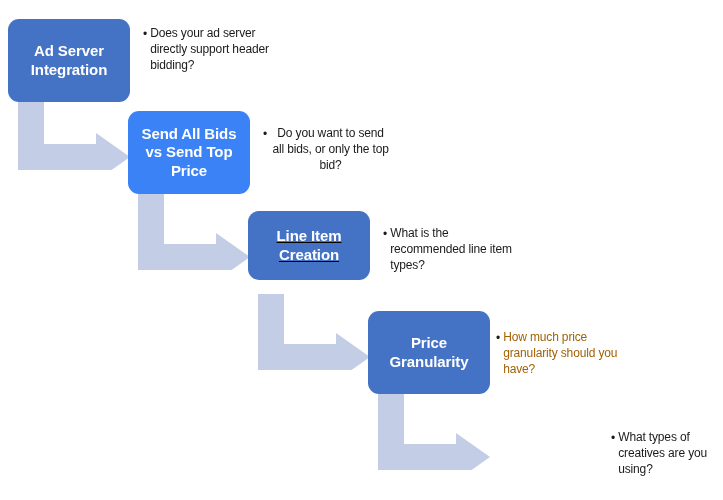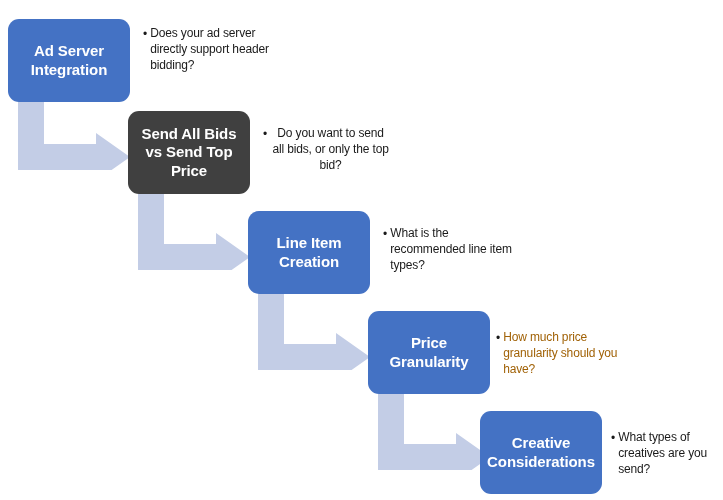--- a/index.html
+++ b/index.html
@@ -80,46 +80,42 @@
         <polygon points="0,0 26,0 26,50 78,50 78,39 112,63 78,87 78,76 0,76" fill="#C3CDE6"></polygon>
       </svg></div>
     <div class="step-node" style="left: 8px; top: 11px; width: 122px; height: 83px; background: rgb(68, 114, 196); margin-top: 8px;">
       <div class="step-label" style="color: rgb(255, 255, 255);">Ad Server
 Integration</div>
     </div>
     <div class="note" style="left: 143px; top: 26px; width: 150px;">
       <span class="note-bullet" style="color: rgb(26, 26, 26);">•</span>
       <span class="note-text" style="color: rgb(26, 26, 26);">Does your ad server directly support header bidding?</span>
     </div>
-    <div class="step-node" style="left: 128px; top: 111px; width: 122px; height: 83px; background: #404040;">
+    <div class="step-node" style="left: 128px; top: 111px; width: 122px; height: 83px; background: #3b82f6;">
       <div class="step-label" style="color: rgb(255, 255, 255);">Send All Bids
 vs Send Top
 Price</div>
     </div>
     <div class="note" style="left: 263px; top: 126px; width: 128px;">
       <span class="note-bullet" style="color: rgb(26, 26, 26);">•</span>
       <span class="note-text" style="color: rgb(26, 26, 26); text-align: center;">Do you want to send all bids, or only the top bid?</span>
     </div>
-    <div class="step-node" style="left: 248px; top: 211px; width: 122px; height: 83px; background: rgb(68, 114, 196);">
+    <div class="step-node" style="left: 248px; top: 211px; width: 122px; height: 69px; background: rgb(68, 114, 196); text-decoration: underline;">
       <div class="step-label" style="color: rgb(255, 255, 255);">Line Item
 Creation</div>
     </div>
     <div class="note" style="left: 383px; top: 226px; width: 130px;">
       <span class="note-bullet" style="color: rgb(26, 26, 26);">•</span>
       <span class="note-text" style="color: rgb(26, 26, 26);">What is the recommended line item types?</span>
     </div>
     <div class="step-node" style="left: 368px; top: 311px; width: 122px; height: 83px; background: rgb(68, 114, 196);">
       <div class="step-label" style="color: rgb(255, 255, 255);">Price
 Granularity</div>
     </div>
     <div class="note" style="left: 496px; top: 330px; width: 125px;">
       <span class="note-bullet" style="color: rgb(26, 26, 26);">•</span>
       <span class="note-text" style="color: #a16207;">How much price granularity should you have?</span>
     </div>
-    <div class="step-node" style="left: 480px; top: 411px; width: 122px; height: 83px; background: rgb(68, 114, 196);">
-      <div class="step-label" style="color: rgb(255, 255, 255);">Creative
-Considerations</div>
-    </div>
     <div class="note" style="left: 611px; top: 430px; width: 108px;">
       <span class="note-bullet" style="color: rgb(26, 26, 26);">•</span>
-      <span class="note-text" style="color: rgb(26, 26, 26);">What types of creatives are you send?</span>
+      <span class="note-text" style="color: rgb(26, 26, 26);">What types of creatives are you using?</span>
     </div>
   </div>
 
 </body></html>

